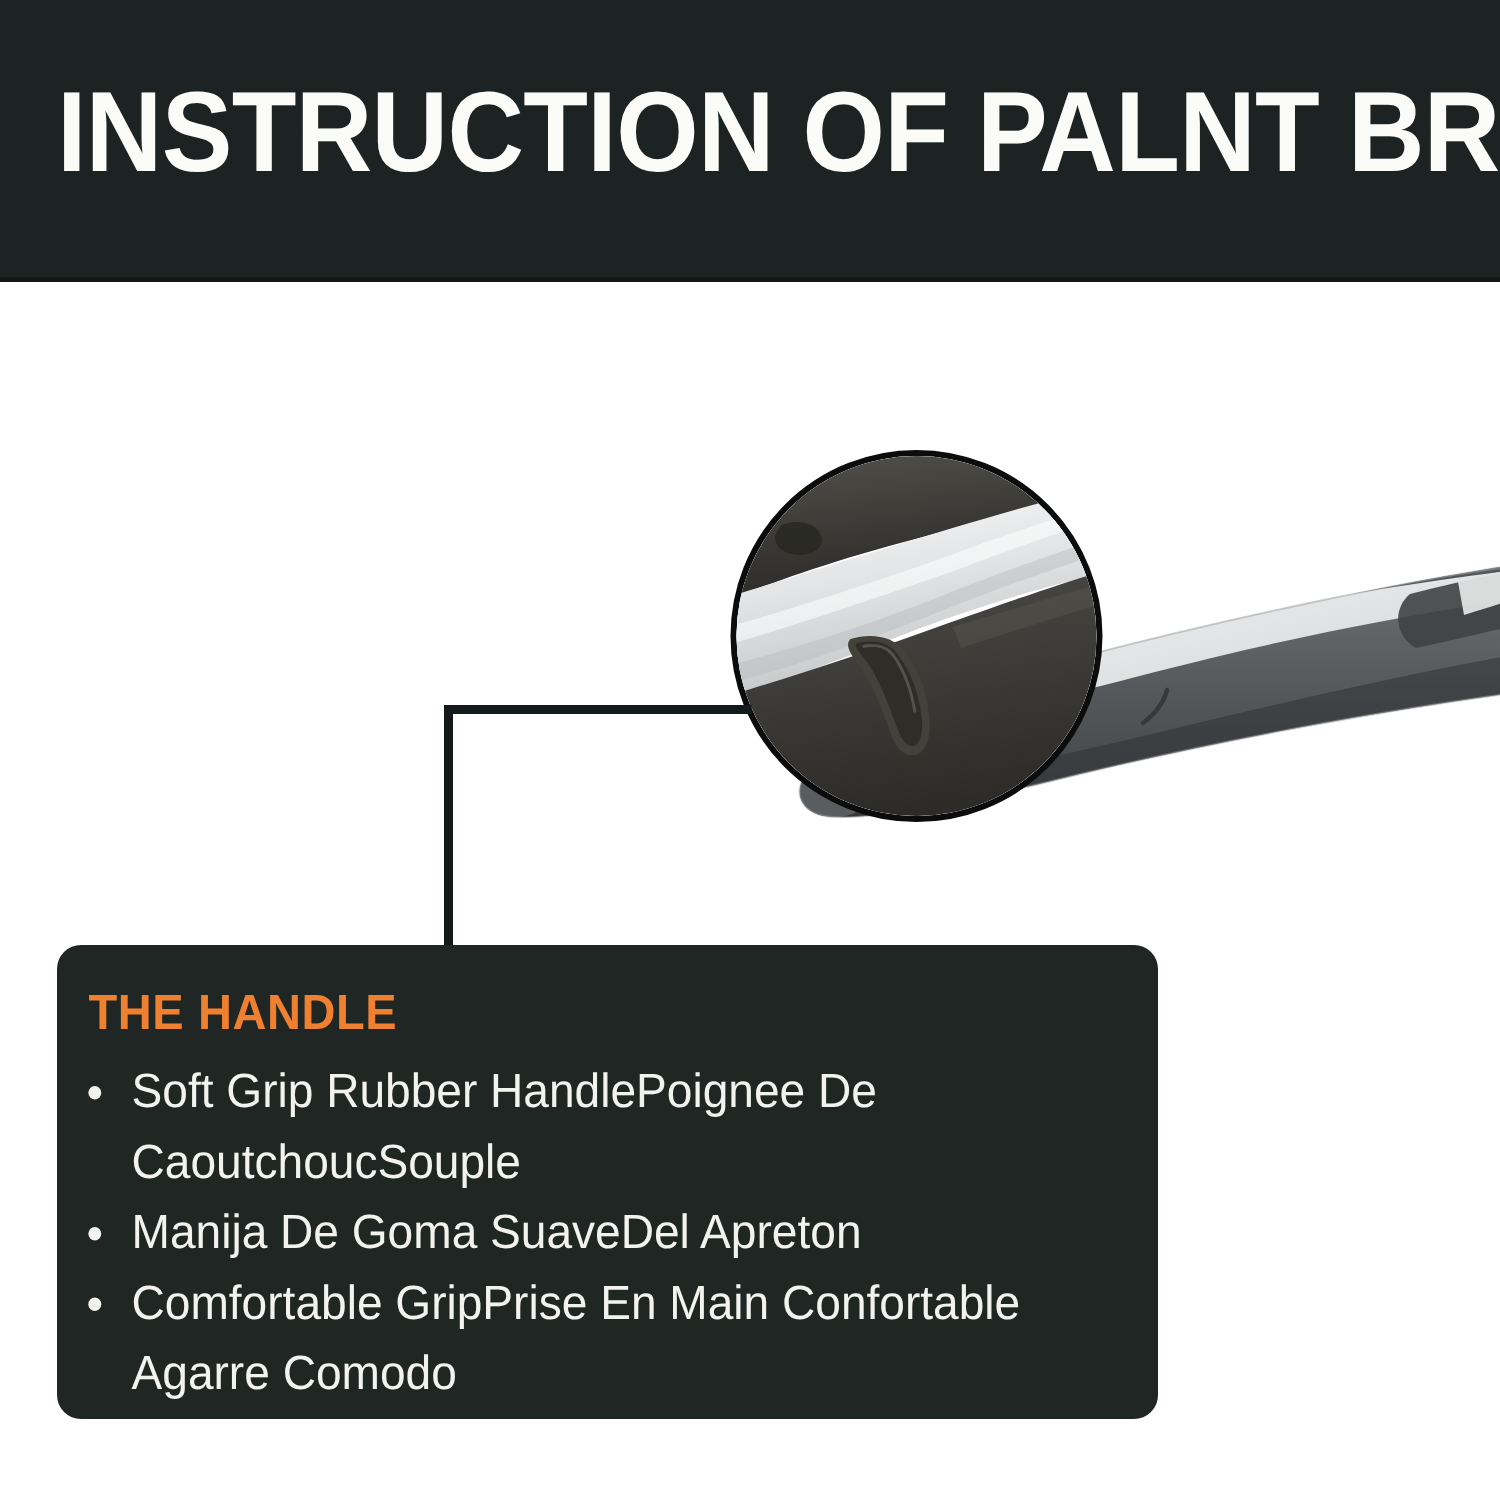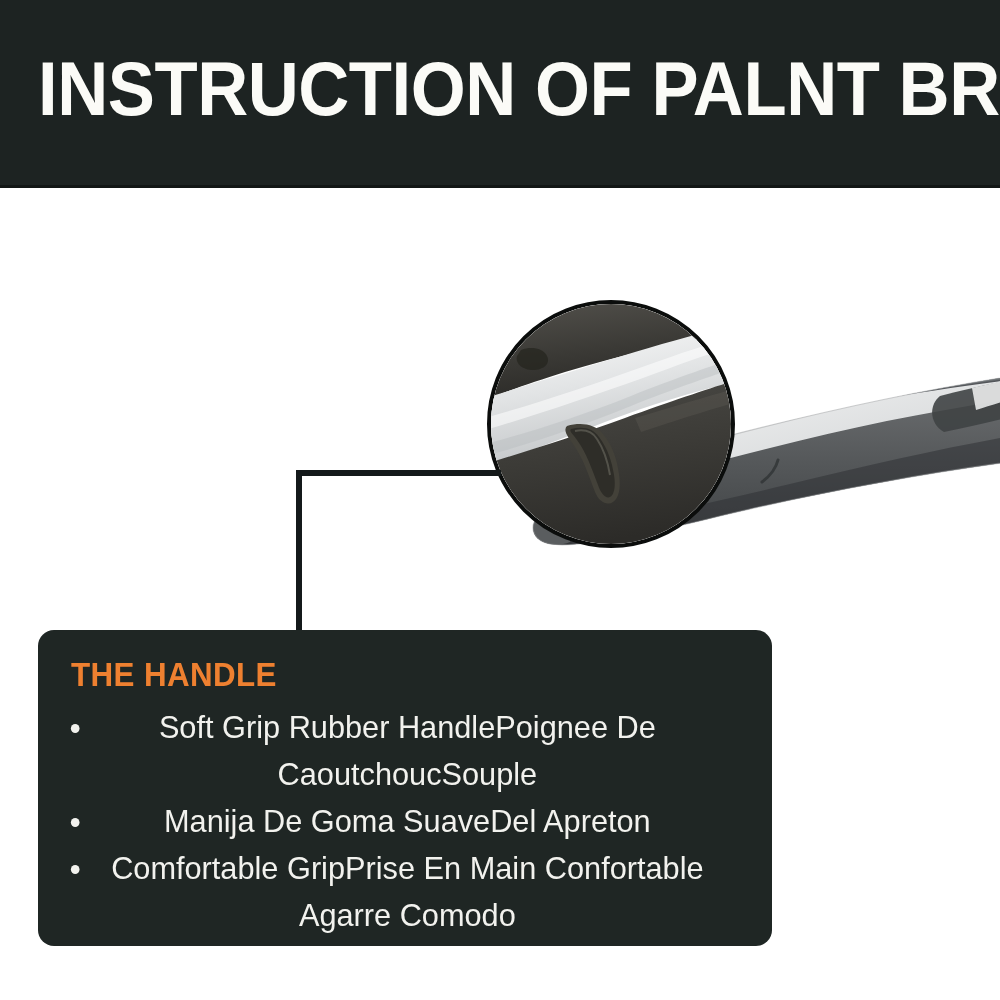--- a/index.html
+++ b/index.html
@@ -112,37 +112,36 @@
   
   #info-card {
     position: absolute;
     left: 38px;
     top: 630px;
     width: 734px;
     height: 316px;
     background: #1f2624;
     border-radius: 16px;
     box-sizing: border-box;
-    padding: 26px 30px 20px 30px;
+    padding: 26px 30px 20px 18px;
   }
   #card-heading {
     color: #ee8030;
     font-family: "Liberation Sans Narrow", "Liberation Sans", sans-serif;
     font-size: 33px;
     font-weight: bold;
     letter-spacing: 0.4px;
     margin: 0 0 10px 3px;
     transform: scaleX(0.95);
     transform-origin: left center;
   }
   ul#card-list {
     list-style: none;
     margin: 0;
     padding: 0;
-    text-align: center;
   }
   ul#card-list li {
     position: relative;
     color: #f2f2ee;
     font-family: "Liberation Sans Narrow", "Liberation Sans", sans-serif;
     font-size: 32px;
     line-height: 47px;
     font-weight: normal;
     padding-left: 33px;
     transform: scaleX(0.96);

